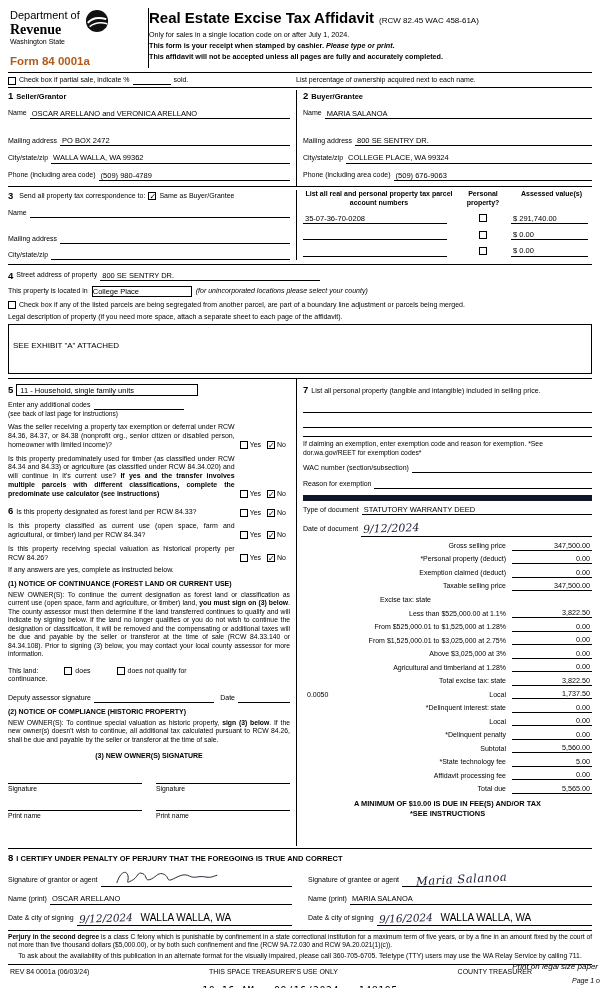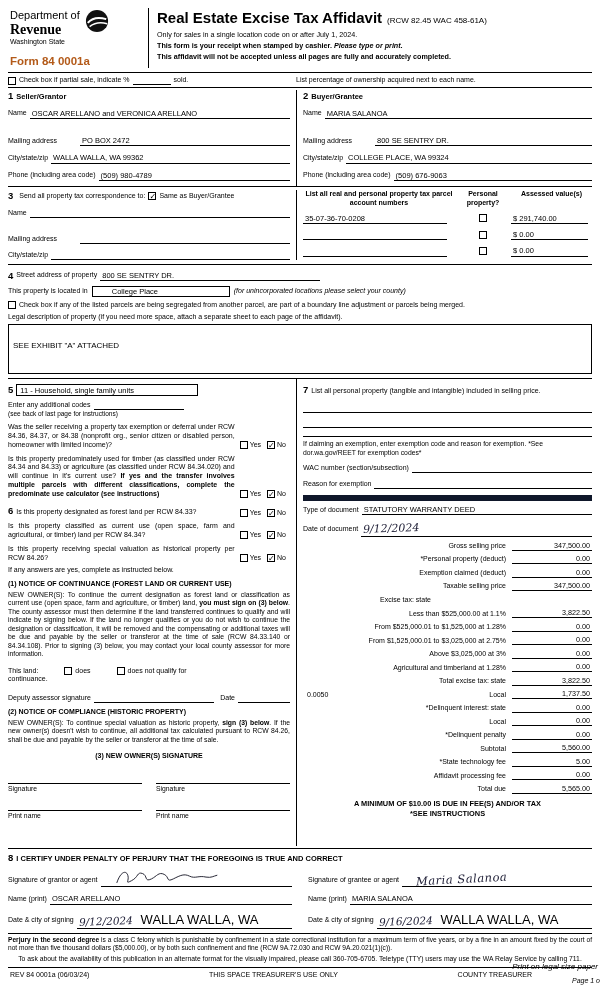--- a/index.html
+++ b/index.html
@@ -12,21 +12,21 @@
   .small{font-size:6.5px;}
   
   .header{display:flex;border-bottom:1px solid #000;padding-bottom:4px;}
   .logo{flex:0 0 140px;padding:1px 4px 0 2px;}
   .logo-row{display:flex;gap:5px;align-items:flex-start;}
   .dept{font-size:11px;}
   .agency{font-family:"Liberation Serif","DejaVu Serif",serif;font-weight:bold;font-size:14px;line-height:1;}
   .wastate{font-size:7px;margin-top:1px;}
   .swirl{width:24px;height:24px;}
   .formno{color:var(--accent,#b35a19);font-weight:bold;font-size:11.5px;margin-top:7px;}
-  .titleblk{flex:1;border-left:1.5px solid #000;padding:1px 0 0 8px;}
+  .titleblk{flex:1;border-left:1.5px solid #000;padding:1px 0 0 0;}
   .titlerow{display:flex;align-items:baseline;gap:5px;flex-wrap:nowrap;}
   .title{font-size:15px;font-weight:bold;white-space:nowrap;}
   .rcw{font-size:8px;white-space:nowrap;}
   .hnote{font-size:7.2px;margin-top:2px;}
   
   .f{display:flex;align-items:center;margin-top:7px;}
   .lb{white-space:nowrap;padding-right:3px;}
   .ln{flex:1;border-bottom:1px solid #000;padding:0 2px;min-height:9px;display:flex;align-items:flex-end;}
   .vt{font-size:7.5px;white-space:nowrap;}
   .hand{font-family:"DejaVu Serif",serif;font-style:italic;font-size:10.5px;transform:rotate(-2deg);display:inline-block;color:var(--ink,#23233a);}
@@ -36,35 +36,35 @@
   .ck{display:block;font-size:8px;line-height:7px;}
   
   .partial{display:flex;align-items:flex-end;margin-top:3px;padding-bottom:2px;}
   .partial .left{flex:0 0 288px;display:flex;align-items:flex-end;gap:3px;}
   .pctline{width:38px;border-bottom:1px solid #000;height:8px;}
   
   .cols{display:flex;border-top:1px solid #000;padding-top:2px;}
   .col{padding-bottom:5px;}
   .col.l{flex:0 0 288px;padding-right:6px;}
   .col.r{flex:1;border-left:1px solid #000;padding-left:6px;}
-  .sp{margin-top:17px;gap:20px;}
+  .sp{margin-top:17px;}
   
   .sec3{display:flex;border-top:1px solid #000;padding-top:3px;}
   .sec3 .left{flex:0 0 288px;padding-right:6px;}
   .sec3 .right{flex:1;border-left:1px solid #000;padding-left:6px;}
   .pthead{display:flex;font-weight:bold;text-align:center;align-items:flex-start;}
   .c1{flex:0 0 152px;}
   .c2{flex:0 0 56px;text-align:center;}
   .c3{flex:1;}
   .ptrow{display:flex;align-items:flex-end;margin-top:6px;}
   .pline{display:flex;align-items:flex-end;border-bottom:1px solid #000;min-height:9px;width:95%;padding:0 2px;}
   
   .sec4{border-top:1px solid #000;padding-top:3px;margin-top:4px;}
   .locrow{display:flex;align-items:center;gap:4px;margin-top:4px;}
-  .locbox{border:1px solid #000;width:138px;height:11px;display:flex;align-items:center;padding:0 19px;}
+  .locbox{border:1px solid #000;width:100px;height:11px;display:flex;align-items:center;padding:0 0;}
   .cbline{display:flex;align-items:center;gap:3px;margin-top:4px;}
   .legalbox{border:1px solid #000;height:50px;margin-top:3px;padding:16px 4px 2px 4px;font-size:8px;}
   
   .main{display:flex;border-top:1px solid #000;margin-top:4px;min-height:468px;}
   .mleft{flex:0 0 288px;padding:3px 6px 3px 0;}
   .mright{flex:1;border-left:1px solid #000;padding:3px 0 3px 6px;}
   .s5head{display:flex;align-items:center;margin-top:2px;}
   .usecode{border:1px solid #000;width:182px;height:12px;display:flex;align-items:center;padding:0 3px;}
   .q{display:flex;align-items:flex-end;margin-top:5px;}
   .qt{flex:1;padding-right:5px;text-align:justify;}
@@ -89,21 +89,21 @@
   .tv{flex:0 0 80px;border-bottom:1px solid #000;text-align:right;padding:0 2px;min-height:9px;font-size:7.2px;}
   .excise-h{text-align:center;padding-right:84px;margin-top:5px;font-size:7px;}
   .rate{padding-left:4px;}
   .minline{font-weight:bold;text-align:center;font-size:7.4px;margin-top:5px;}
   
   .sec8{border-top:1px solid #000;margin-top:2px;padding-top:3px;}
   .s8cols{display:flex;gap:16px;}
   .s8col{flex:1;}
   .scribble{position:absolute;left:10px;bottom:-2px;width:110px;height:20px;}
   .handname{position:absolute;left:14px;bottom:0;font-family:"DejaVu Serif",serif;font-style:italic;font-size:11.5px;transform:rotate(-3deg);color:var(--ink,#23233a);letter-spacing:.5px;white-space:nowrap;}
-  .citytxt{font-size:13px;margin-left:8px;}
+  .citytxt{font-size:10px;margin-left:8px;}
   
   .footer{border-top:1px solid #000;margin-top:4px;padding-top:2px;}
   .perjury{font-size:6.6px;text-align:justify;}
   .altfmt{font-size:6.8px;text-align:center;margin-top:3px;}
   .bottomrow{display:flex;justify-content:space-between;border-top:1px solid #000;margin-top:3px;padding:3px 60px 0 2px;font-size:7px;}
   .stamp{font-family:"DejaVu Sans Mono",monospace;font-size:10px;text-align:center;margin-top:9px;letter-spacing:.5px;}
   .print-note{position:absolute;right:2px;bottom:16px;font-style:italic;font-size:8px;white-space:nowrap;}
   .page-note{position:absolute;right:0;bottom:2px;font-style:italic;font-size:7px;white-space:nowrap;}
 </style>
 </head>

